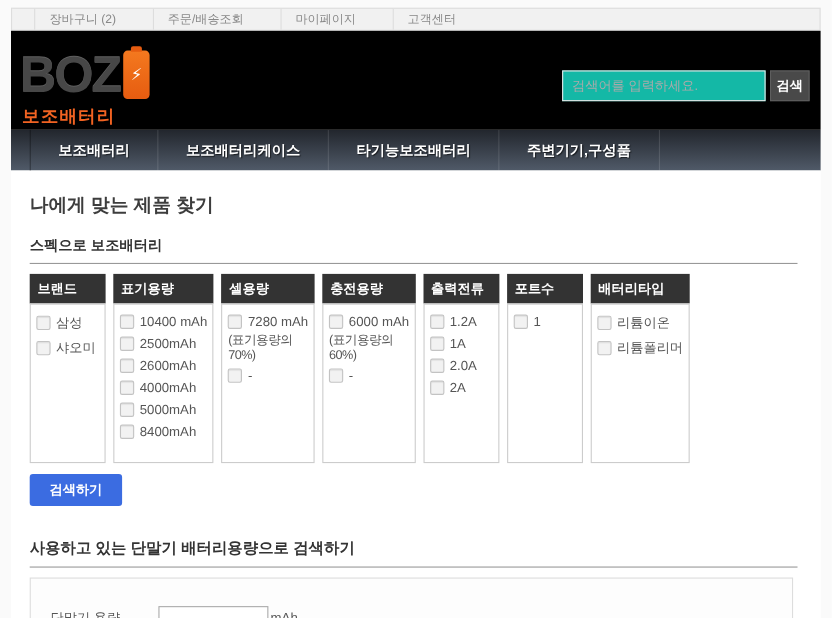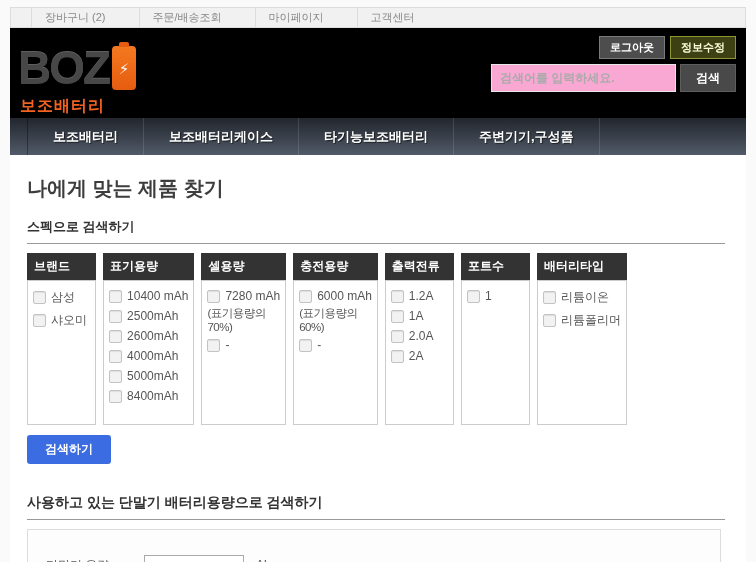--- a/index.html
+++ b/index.html
@@ -21,33 +21,33 @@
   .battery { position:relative; width:24px; height:44px; margin-left:3px; background:linear-gradient(#f4791f,#e65c10); border-radius:4px; display:flex; align-items:center; justify-content:center; }
   .battery-cap { position:absolute; top:-4px; left:7px; width:10px; height:5px; background:#e65c10; border-radius:2px 2px 0 0; }
   .bolt { color:#fff; font-size:15px; line-height:1; }
   .logo-subtitle { position:absolute; left:10px; top:68px; color:#f26322; font-size:16px; font-weight:bold; letter-spacing:1px; }
 
   .account-buttons { position:absolute; top:8px; right:10px; display:flex; gap:5px; }
   .btn-dark { background:#4d4d4d; border:1px solid #7a7a7a; color:#fff; font-size:11px; padding:3px 10px; cursor:pointer; font-weight:bold; }
   .btn-olive { background:#3c4012; border:1px solid #8f962f; color:#fdfdd8; font-size:11px; padding:3px 10px; cursor:pointer; font-weight:bold; }
 
   .search-row { position:absolute; top:36px; right:10px; display:flex; gap:4px; }
-  .search-input { width:185px; height:28px; border:1px solid #e6e6e6; background:#f9a8d4; font-size:12px; padding:0 8px; color:#444;font-weight:bold; }
+  .search-input { width:185px; height:28px; border:1px solid #e6e6e6; background:#14b8a6; font-size:12px; padding:0 8px; color:#444; }
   .search-input::placeholder { color:#aaa; }
-  .search-btn { width:56px; height:28px; background:#494949; border:1px solid #5e5e5e; color:#fff; font-size:12px; font-weight:bold; cursor:pointer; }
+  .search-btn { width:36px; height:28px; background:#494949; border:1px solid #5e5e5e; color:#fff; font-size:12px; font-weight:bold; cursor:pointer; }
 
   
   .nav { height:37px; background:linear-gradient(#22262d,#505a68); display:flex; padding-left:17px; }
   .nav-item { display:flex; align-items:center; padding:0 25px; color:#fff; font-size:13px; font-weight:bold; cursor:pointer;
               border-left:1px solid rgba(0,0,0,0.35); border-right:1px solid rgba(255,255,255,0.12); text-shadow:1px 1px 1px rgba(0,0,0,0.6); }
   .nav-item + .nav-item { border-left:none; }
 
   
   .content { padding:0 17px 14px 17px; background:#fff; }
-  .page-title { font-size:20px; font-weight:bold; color:#3d3d3d; padding:20px 0 16px 0; }
+  .page-title { font-size:17px; font-weight:bold; color:#3d3d3d; padding:20px 0 16px 0; }
   .section-title { font-size:13px; font-weight:bold; color:#333; padding-bottom:7px; border-bottom:1px solid #999; margin-right:4px; }
   .section-title.second { font-size:14px; margin-top:16px; }
 
   .filter-grid { display:grid; grid-template-columns:repeat(8,1fr); gap:7px; margin:9px 26px 0 0; }
   .filter-head { background:#333; color:#fff; font-size:12px; font-weight:bold; padding:5px 7px; cursor:default; }
   .filter-body { border:1px solid #ccc; height:145px; padding:8px 5px; overflow:hidden; background:#fff; }
   .opt { display:flex; align-items:center; gap:5px; font-size:12px; color:#555; margin-bottom:6px; cursor:pointer; }
   .opt input[type=checkbox] { appearance:none; -webkit-appearance:none; width:13px; height:13px; flex:0 0 13px;
         border:1px solid #c3c3c3; background:#f2f2f2; border-radius:2px; margin:0; cursor:pointer; box-shadow:inset 0 1px 1px rgba(0,0,0,0.08); }
   .opt-label { white-space:nowrap; }
@@ -80,41 +80,37 @@
   <div class="header">
     <div class="logo">
       <span class="logo-text">BOZ</span>
       <span class="battery">
         <span class="battery-cap"></span>
         <span class="bolt">⚡</span>
       </span>
     </div>
     <div class="logo-subtitle">보조배터리</div>
 
-    <div class="account-buttons">
-      <button class="btn-dark">로그아웃</button>
-      <button class="btn-olive">정보수정</button>
-    </div>
 
     <div class="search-row">
       <input class="search-input" type="text" placeholder="검색어를 입력하세요." style="">
       <button class="search-btn">검색</button>
     </div>
   </div>
 
   <div class="nav">
     <div class="nav-item">보조배터리</div>
     <div class="nav-item">보조배터리케이스</div>
     <div class="nav-item">타기능보조배터리</div>
     <div class="nav-item">주변기기,구성품</div>
   </div>
 
   <div class="content">
     <div class="page-title">나에게 맞는 제품 찾기</div>
-    <div class="section-title">스펙으로 검색하기</div>
+    <div class="section-title">스펙으로 보조배터리</div>
 
     <div class="filter-grid">
 
 
       <div class="filter-col">
         <div class="filter-head">브랜드</div>
         <div class="filter-body">
           <label class="opt">
               <input type="checkbox" style="">
               <span class="opt-label">삼성</span>

